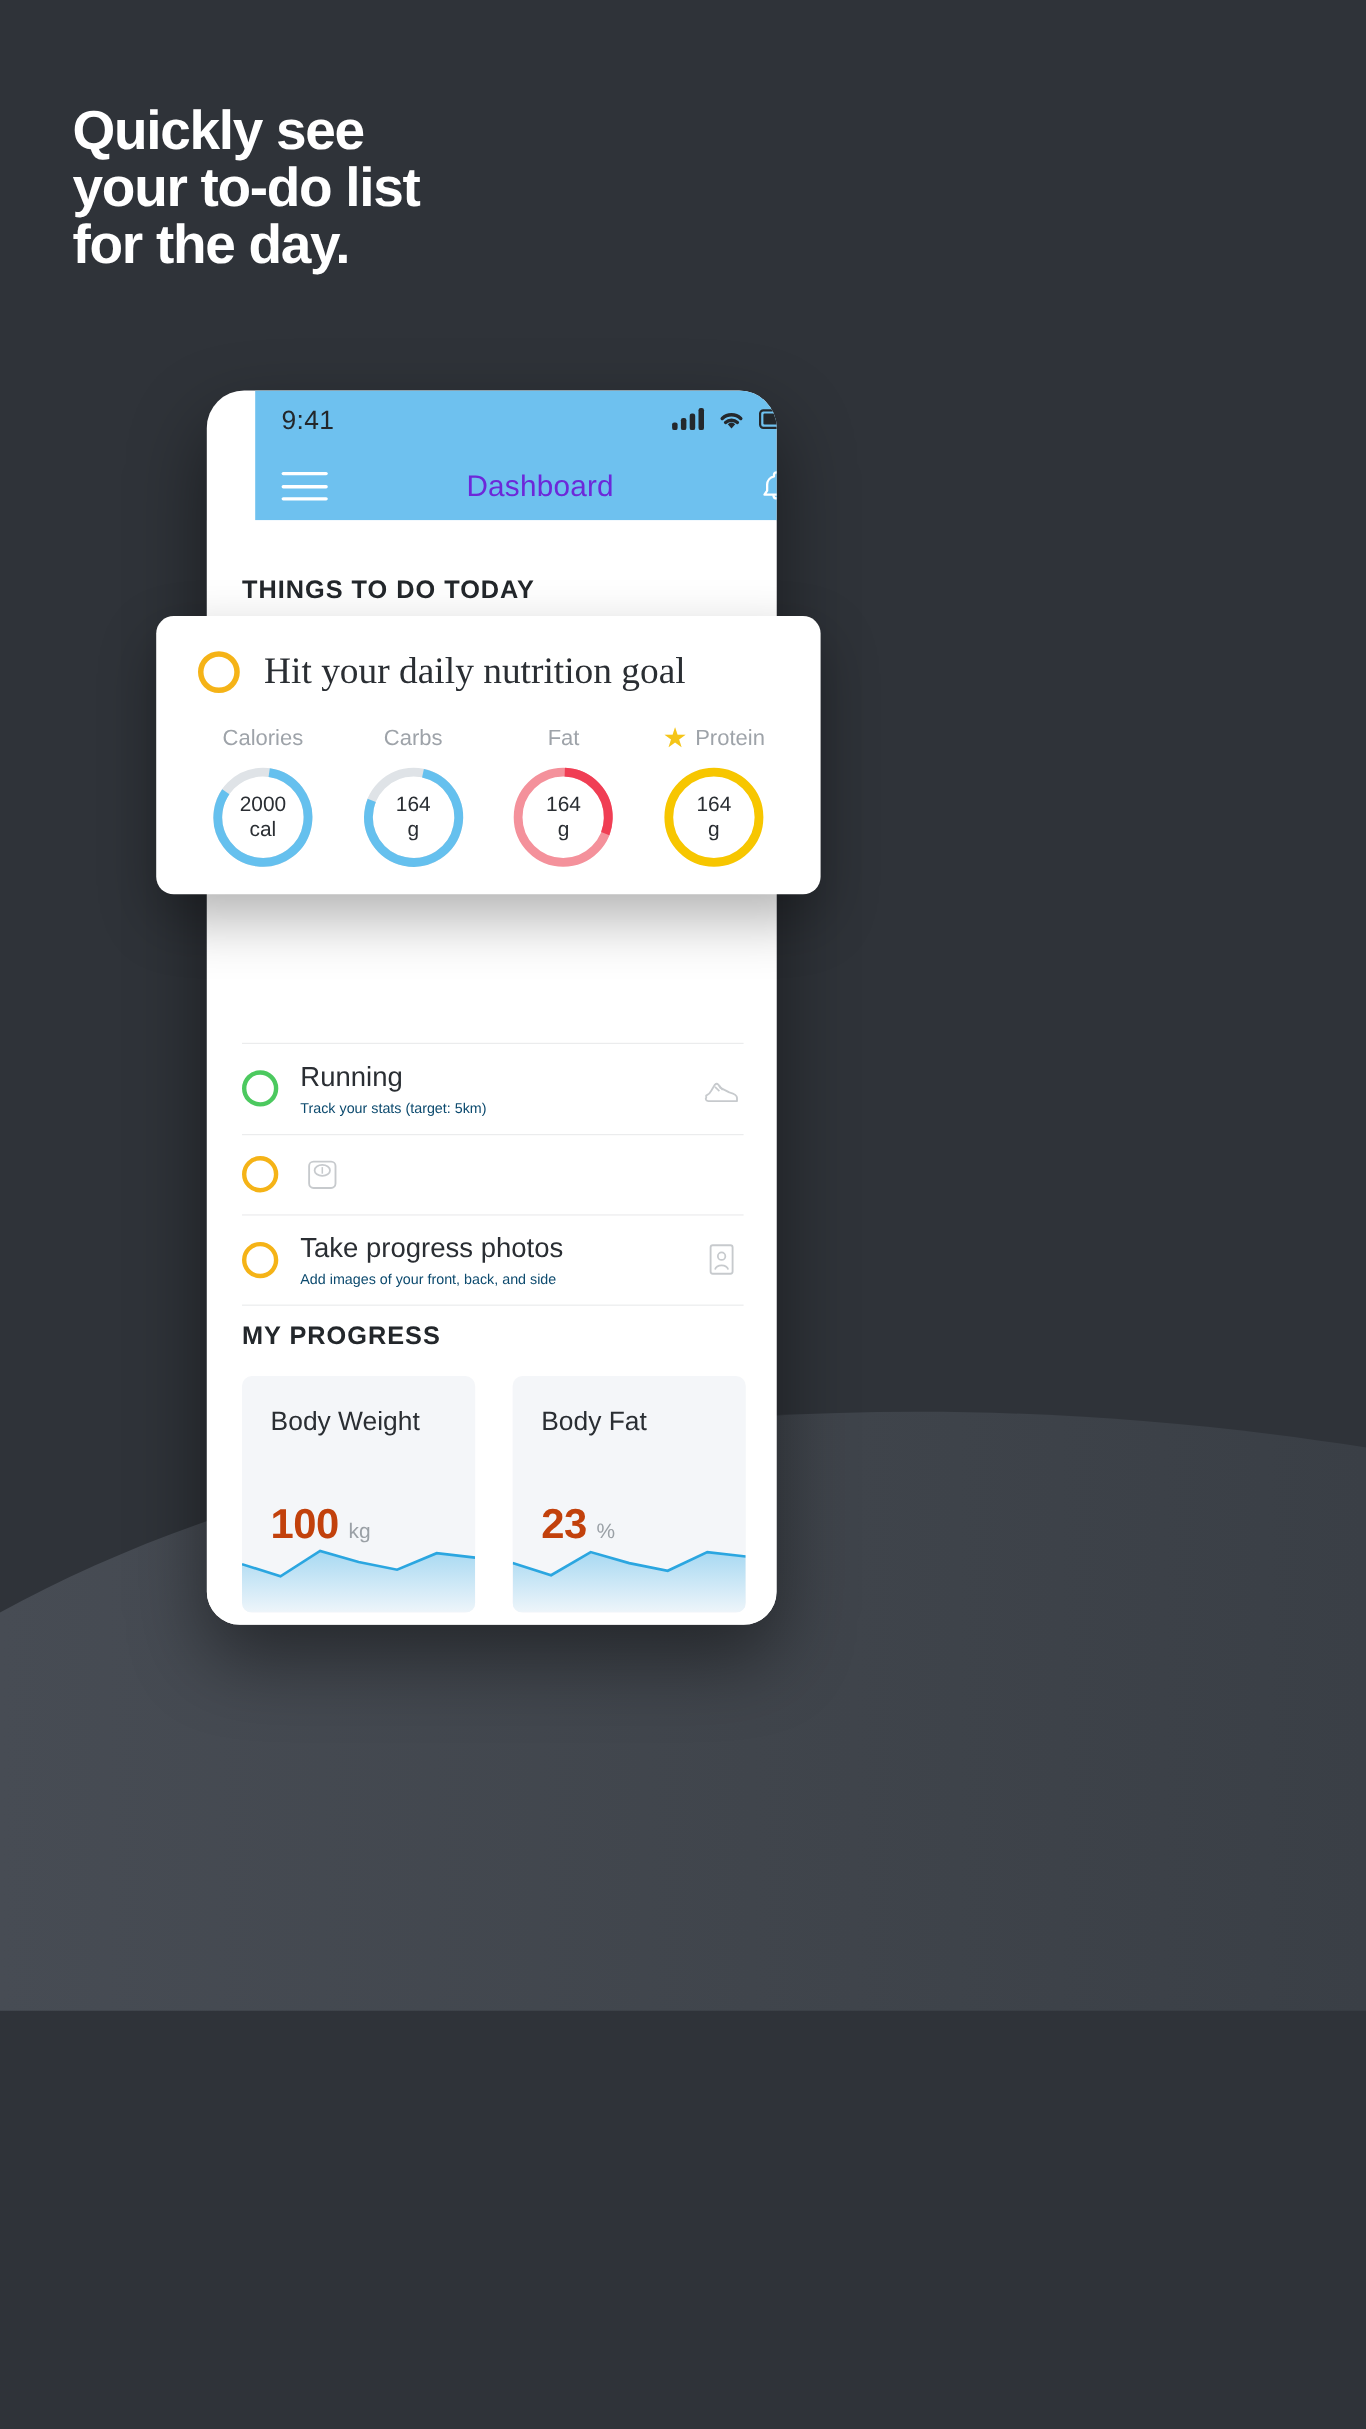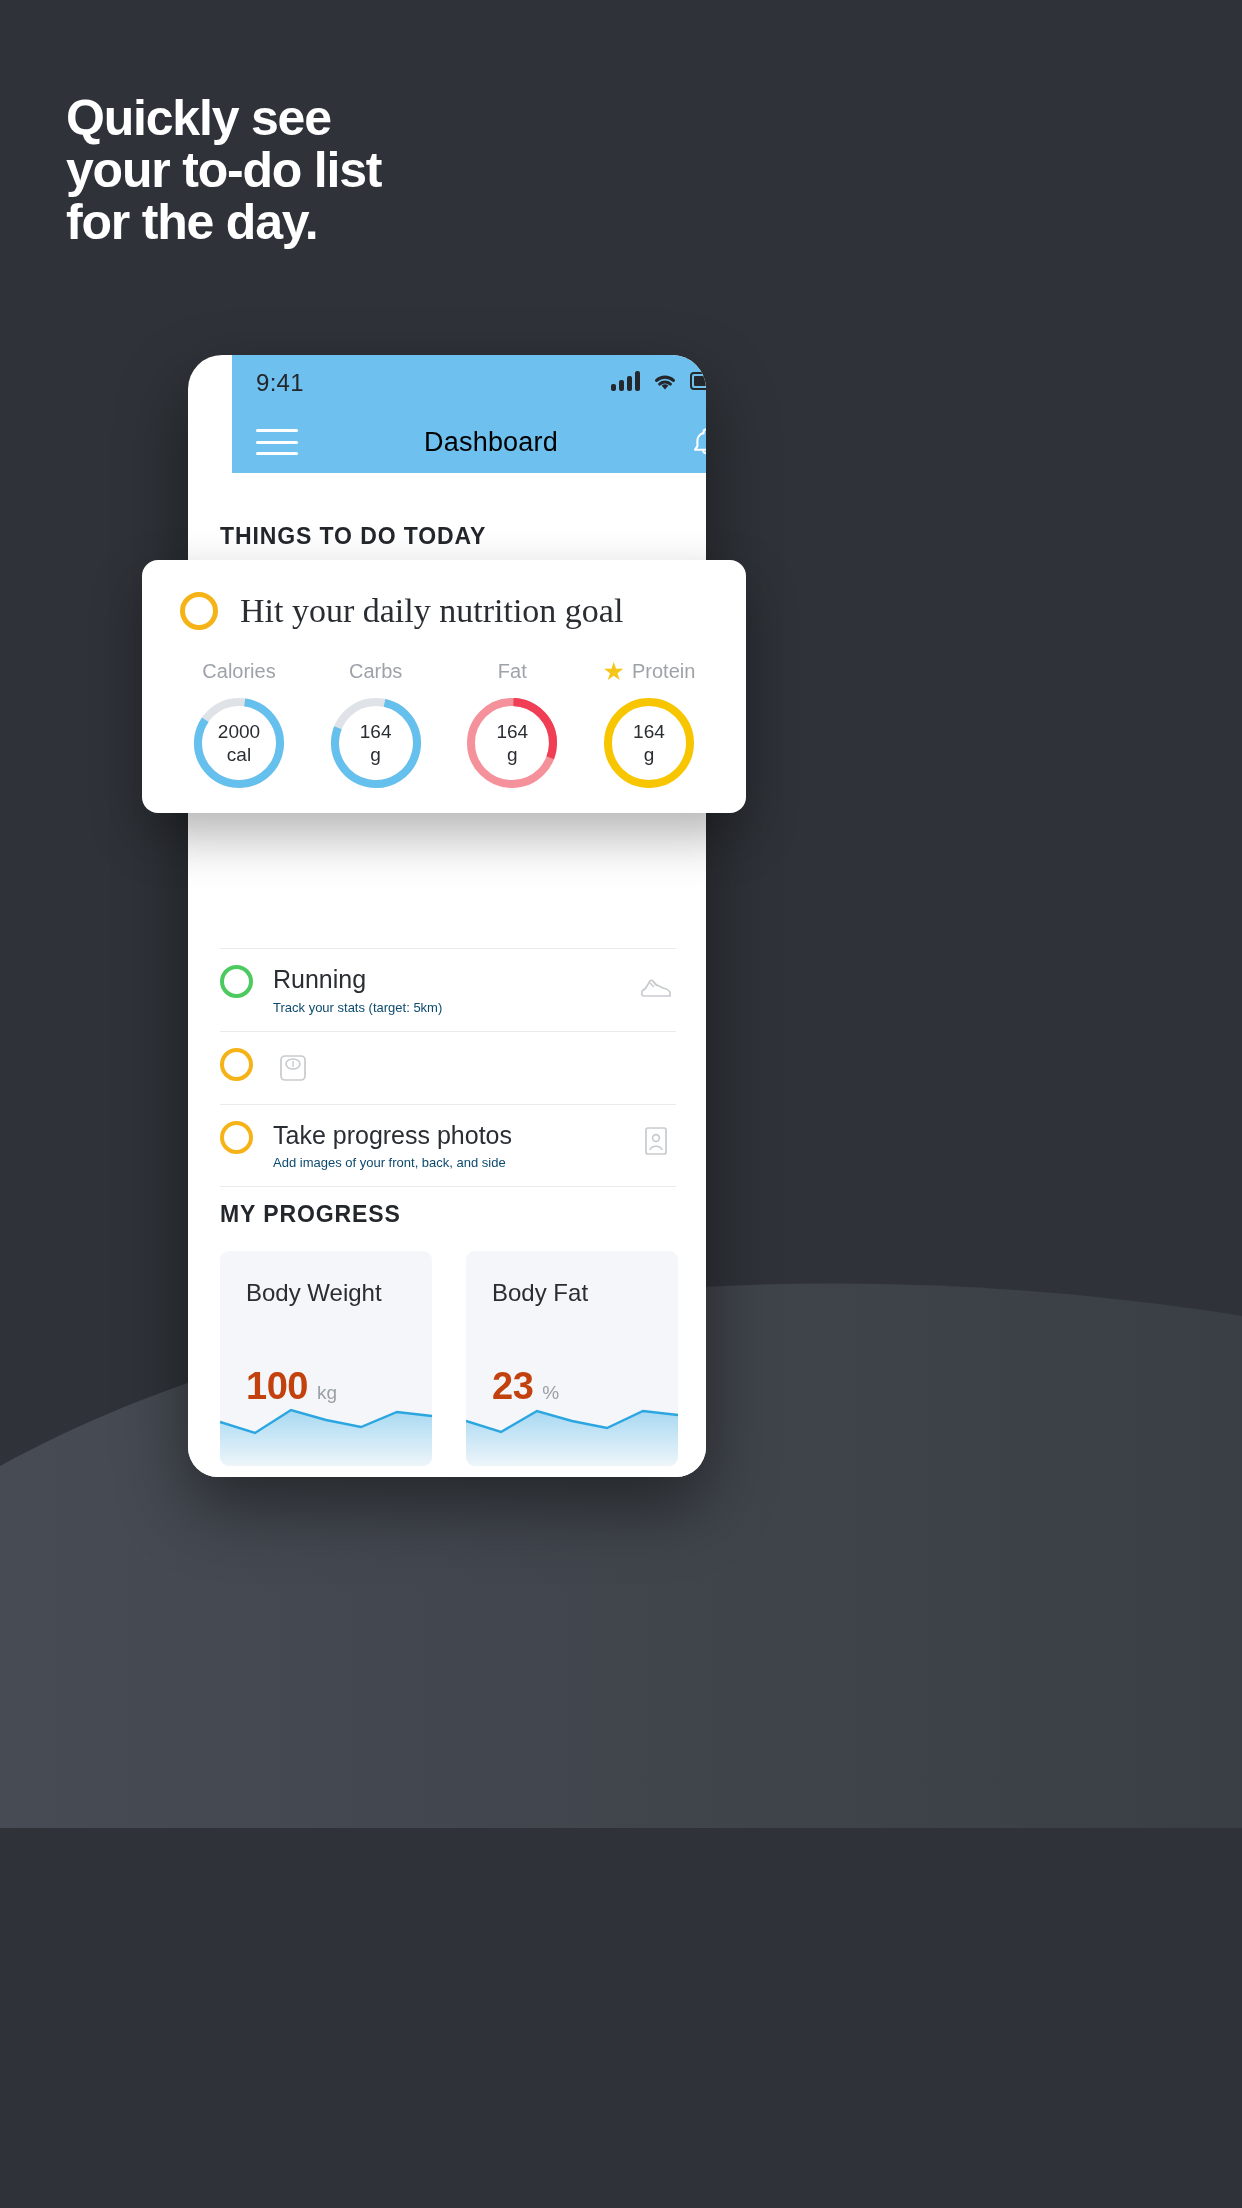--- a/index.html
+++ b/index.html
@@ -70,21 +70,21 @@
     position:absolute; left:0; top:56px; width:518px; height:62px;
     display:flex; align-items:center;
   }
   .hamburger {
     position:absolute; left:24px; top:50%; transform:translateY(-50%);
     width:42px; height:26px; display:flex; flex-direction:column; justify-content:space-between;
     cursor:pointer;
   }
   .hamburger i { display:block; height:3px; background:#fff; border-radius:2px; }
   .nav-title {
-    width:100%; text-align:center; color:#000000;
+    width:100%; text-align:center; color:#6d28d9;
     font-size:27px; letter-spacing:.2px;
   }
   .bell {
     position:absolute; right:24px; top:50%; transform:translateY(-50%);
     width:40px; height:40px; cursor:pointer;
   }
   .bell-dot {
     position:absolute; right:0px; top:2px;
     width:15px; height:15px; border-radius:50%; background:#f0475c;
   }
@@ -94,21 +94,21 @@
   .section-title {
     position:absolute; left:32px;
     font-size:23px; font-weight:bold; color:#23272b; letter-spacing:.9px;
   }
   #things-title { top:50px; }
   #progress-title { top:728px; }
 
   
   .todo-list { position:absolute; left:32px; top:475px; width:456px; }
   .todo-row {
-    display:flex; gap:20px;
+    display:flex; align-items:center; gap:20px;
     padding:16px 0 16px 0;
     border-bottom:1px solid #e9eaec;
     position:relative;
   }
   .todo-row:first-child { border-top:1px solid #e9eaec; }
   .ring-check {
     width:33px; height:33px; border-radius:50%;
     border:4px solid #f5b317; flex:0 0 auto;
   }
   .ring-check.green { border-color:#4cc95f; }

